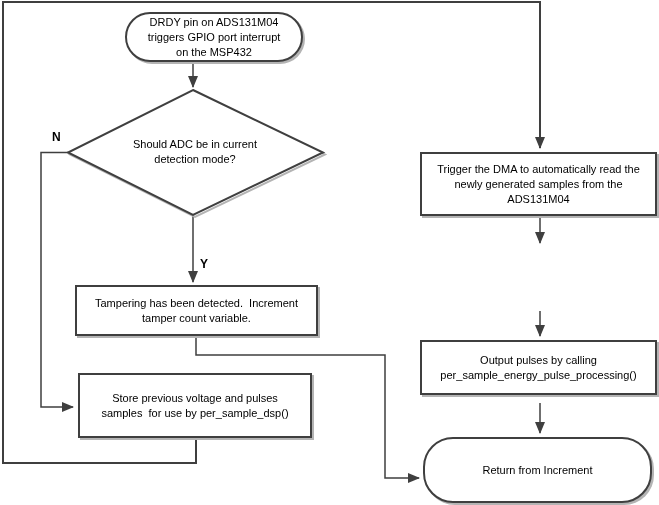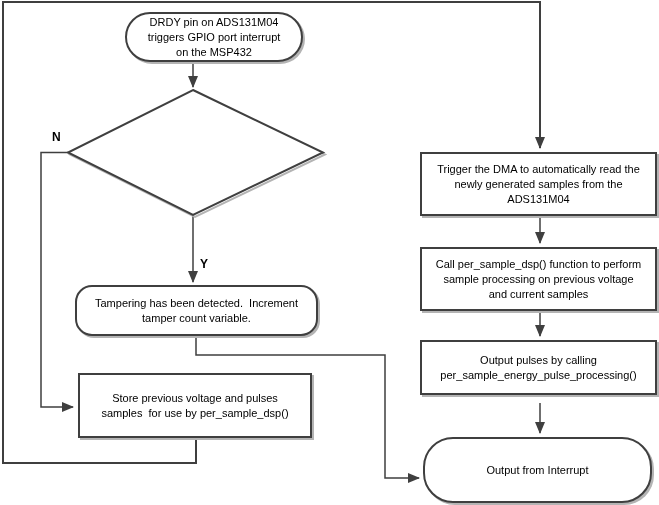--- a/index.html
+++ b/index.html
@@ -86,49 +86,48 @@
     <polygon points="195,92 325,154.5 195,217 70,154.5" stroke="#b4b4b4" stroke-width="2" fill="none"></polygon>
     <polygon points="193,90 323,152.5 193,215 68,152.5" stroke="#3f3f3f" stroke-width="2" fill="#ffffff"></polygon>
   </svg>
 
   <div class="node terminator" style="left:125px; top:12px; width:178px; height:50px;">
     <span>DRDY pin on ADS131M04
 triggers GPIO port interrupt
 on the MSP432</span>
   </div>
 
+  <div class="node floating-text" style="left:103px; top:137px; width:184px; height:30px;">
+    <span>Should ADC be in current
+detection mode?</span>
+  </div>
 
   <div class="branch-label" style="left:52px; top:130px;">N</div>
 
   <div class="branch-label" style="left:200px; top:257px;">Y</div>
 
-  <div class="node" style="left:75px; top:285px; width:243px; height:51px;border-radius:17px;">
+  <div class="node" style="left:75px; top:285px; width:243px; height:51px;">
     <span>Tampering has been detected.  Increment
 tamper count variable.</span>
   </div>
 
   <div class="node" style="left:78px; top:373px; width:234px; height:65px;">
     <span>Store previous voltage and pulses
 samples  for use by per_sample_dsp()</span>
   </div>
 
   <div class="node" style="left:420px; top:152px; width:237px; height:64px;">
     <span>Trigger the DMA to automatically read the
 newly generated samples from the
 ADS131M04</span>
   </div>
 
-  <div class="node" style="left:420px; top:247px; width:237px; height:64px;">
-    <span>Call per_sample_dsp() function to perform
-sample processing on previous voltage
-and current samples</span>
-  </div>
 
   <div class="node" style="left:420px; top:340px; width:237px; height:55px;">
     <span>Output pulses by calling
 per_sample_energy_pulse_processing()</span>
   </div>
 
   <div class="node terminator" style="left:423px; top:437px; width:229px; height:66px; border-radius:30px;">
-    <span>Output from Interrupt</span>
+    <span>Return from Increment</span>
   </div>
 
 </div>
 
 </body></html>

